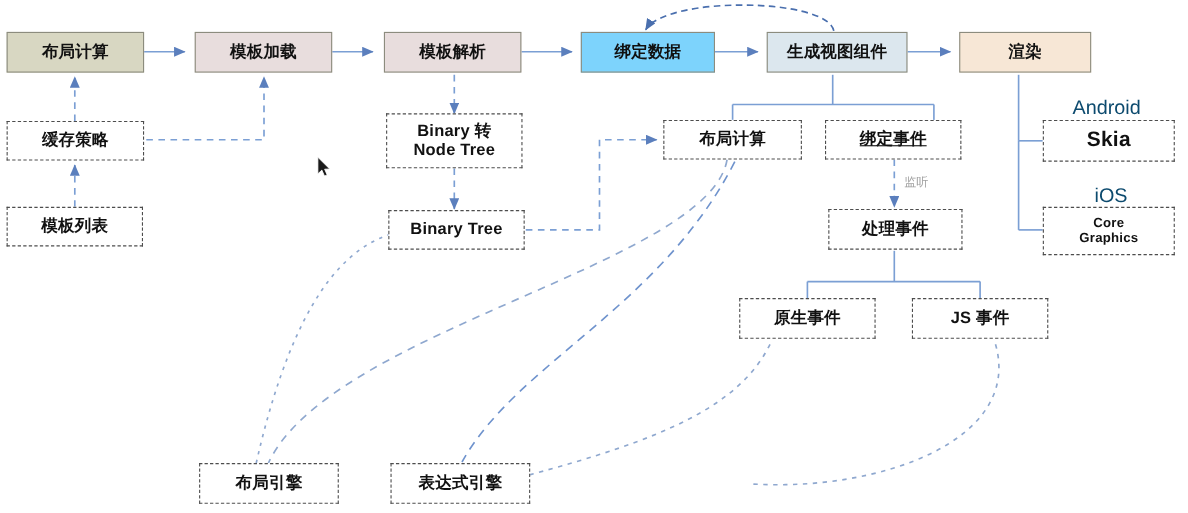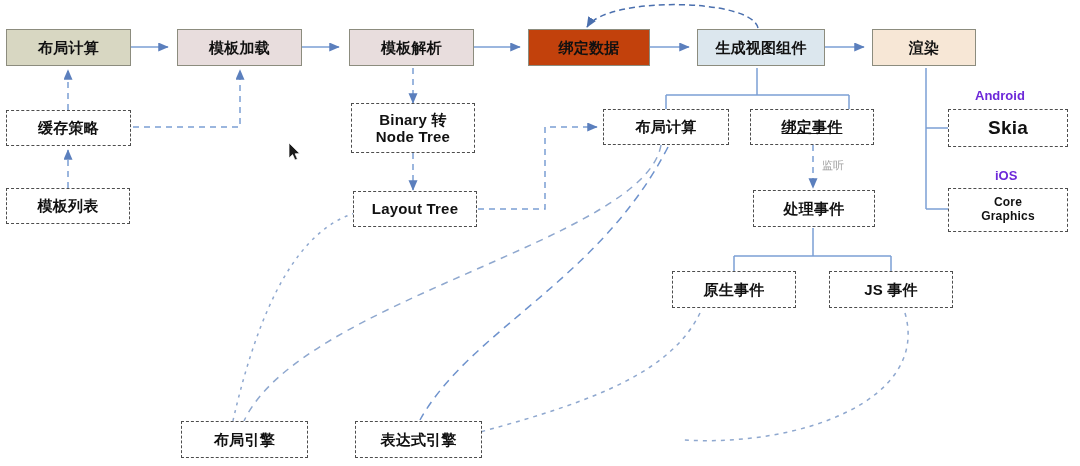--- a/index.html
+++ b/index.html
@@ -43,23 +43,23 @@
   .solid {
     border: 1px solid #8c8c7e;
   }
   .dashed {
     border: 1.4px dashed #4d4d4d;
     background: #ffffff;
     font-weight: 700;
   }
   .lbl {
     position: absolute;
-    color: #6d28d9;
-    font-size: 13px;
-    font-weight: 700;
+    color: #0c4a6e;
+    font-size: 18px;
+    font-weight: 400;
     z-index: 3;
     white-space: nowrap;
   }
   .edge-label {
     position: absolute;
     color: #a0a0a0;
     font-size: 11px;
     z-index: 3;
     white-space: nowrap;
   }
@@ -146,36 +146,36 @@
       <path d="M905,313 C930,400 800,447 684,440" stroke="#8fa8cf" stroke-dasharray="4,5"></path>
     </g>
   </svg>
 
   <div class="node solid" style="left:6px; top:29px; width:125px; height:37px; background:#d8d7c2;">布局计算</div>
 
   <div class="node solid" style="left:177px; top:29px; width:125px; height:37px; background:#e8dddd;">模板加载</div>
 
   <div class="node solid" style="left:349px; top:29px; width:125px; height:37px; background:#e8dddd;">模板解析</div>
 
-  <div class="node solid" style="left:528px; top:29px; width:122px; height:37px; background:#c2410c;">绑定数据</div>
+  <div class="node solid" style="left:528px; top:29px; width:122px; height:37px; background:#7dd3fc;">绑定数据</div>
 
   <div class="node solid" style="left:697px; top:29px; width:128px; height:37px; background:#dce7ee;">生成视图组件</div>
 
-  <div class="node solid" style="left:872px; top:29px; width:104px; height:37px; background:#f7e7d6;">渲染</div>
+  <div class="node solid" style="left:872px; top:29px; width:120px; height:37px; background:#f7e7d6;">渲染</div>
 
   <div class="node dashed" style="left:6px; top:110px; width:125px; height:36px;">缓存策略</div>
 
   <div class="node dashed" style="left:6px; top:188px; width:124px; height:36px;">模板列表</div>
 
   <div class="node dashed" style="left:351px; top:103px; width:124px; height:50px; flex-direction:column;">
     <span>Binary 转</span>
     <span>Node Tree</span>
   </div>
 
-  <div class="node dashed" style="left:353px; top:191px; width:124px; height:36px;">Layout Tree</div>
+  <div class="node dashed" style="left:353px; top:191px; width:124px; height:36px;">Binary Tree</div>
 
   <div class="node dashed" style="left:603px; top:109px; width:126px; height:36px;">布局计算</div>
 
   <div class="node dashed" style="left:750px; top:109px; width:124px; height:36px;text-decoration:underline;">绑定事件</div>
 
   <div class="node dashed" style="left:753px; top:190px; width:122px; height:37px;">处理事件</div>
 
   <div class="node dashed" style="left:672px; top:271px; width:124px; height:37px;">原生事件</div>
 
   <div class="node dashed" style="left:829px; top:271px; width:124px; height:37px;">JS 事件</div>

